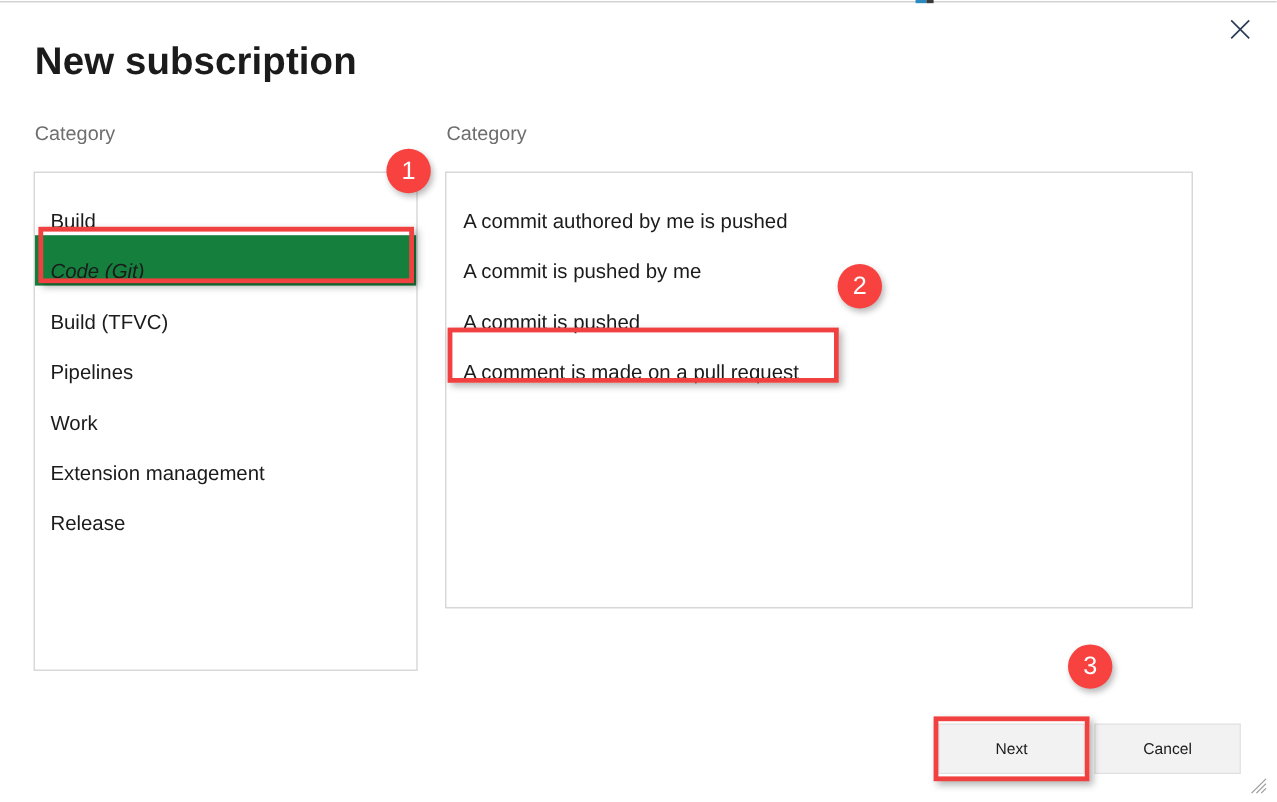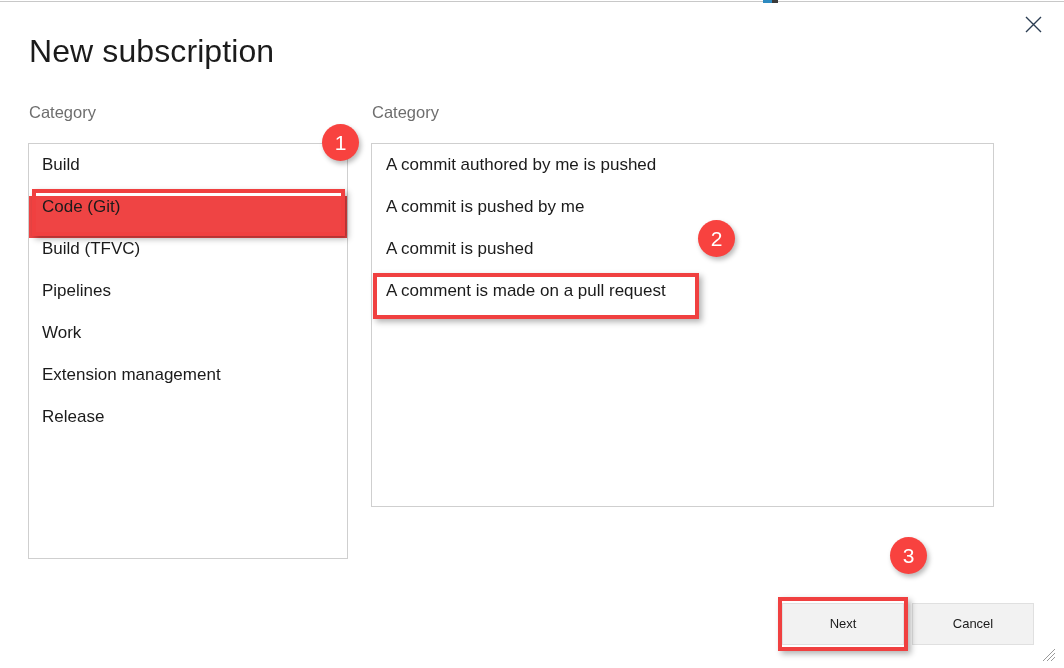--- a/index.html
+++ b/index.html
@@ -68,21 +68,21 @@
     border: none;
     padding: 0;
   }
   .close-btn svg { display: block; }
 
   .title {
     position: absolute;
     left: 29px;
     top: 28px;
     font-size: 32px;
-    font-weight: 400;
+    font-weight: 700;
     letter-spacing: 0.1px;
     color: #1b1b1b;
     line-height: 40px;
     white-space: nowrap;
   }
 
   
   .col-label {
     position: absolute;
     font-size: 16.5px;
@@ -115,32 +115,33 @@
     height: 364px;
   }
 
   .list-inner {
     padding-top: 10px;
   }
 
   .list-row {
     height: 42px;
     display: flex;
-    align-items: flex-start;
+    align-items: flex-end;
     padding-left: 13px;
     font-size: 17px;
     color: #1b1b1b;
     line-height: 22px;
     cursor: pointer;
     white-space: nowrap;
     box-sizing: border-box;
     background: transparent;
   }
   .list-row.selected {
-    background: #ef4444;
+    background: #15803d;
+    font-style: italic;
   }
   .list-template .list-row { padding-left: 14px; }
 
   
   .btn {
     position: absolute;
     height: 42px;
     background: #f2f2f2;
     border: 1px solid #e0e0e0;
     font-family: "Liberation Sans", sans-serif;

